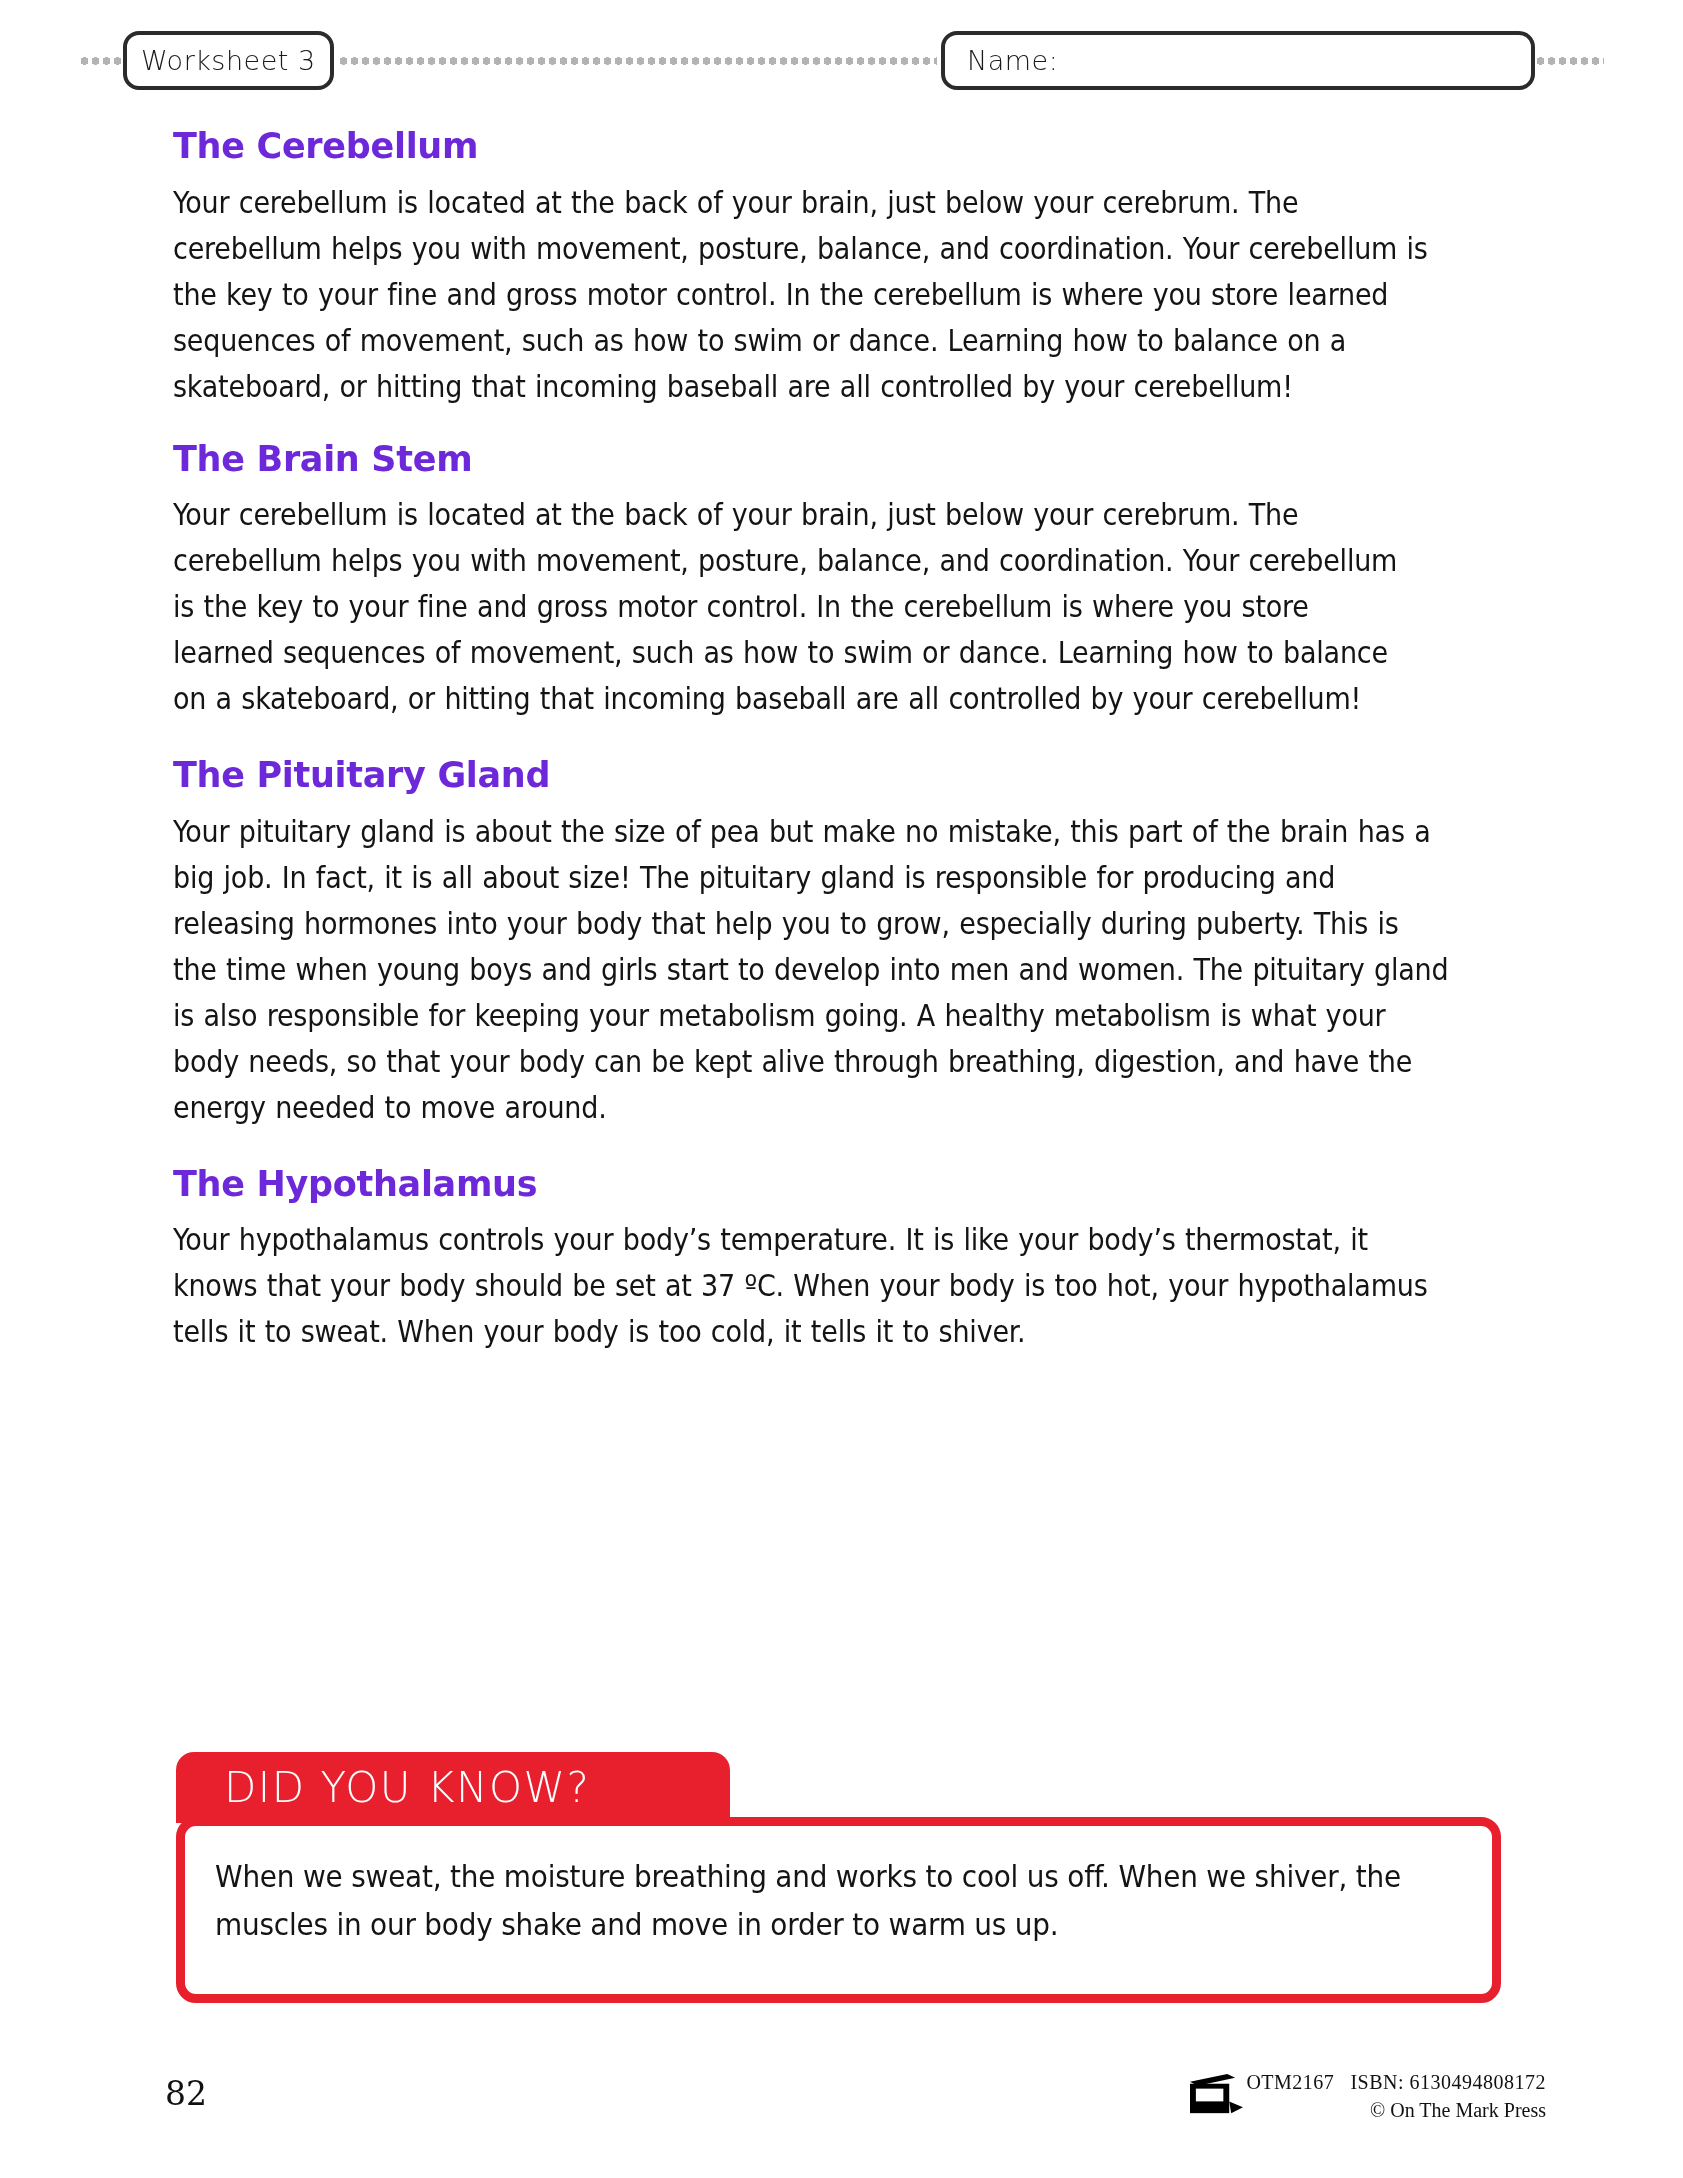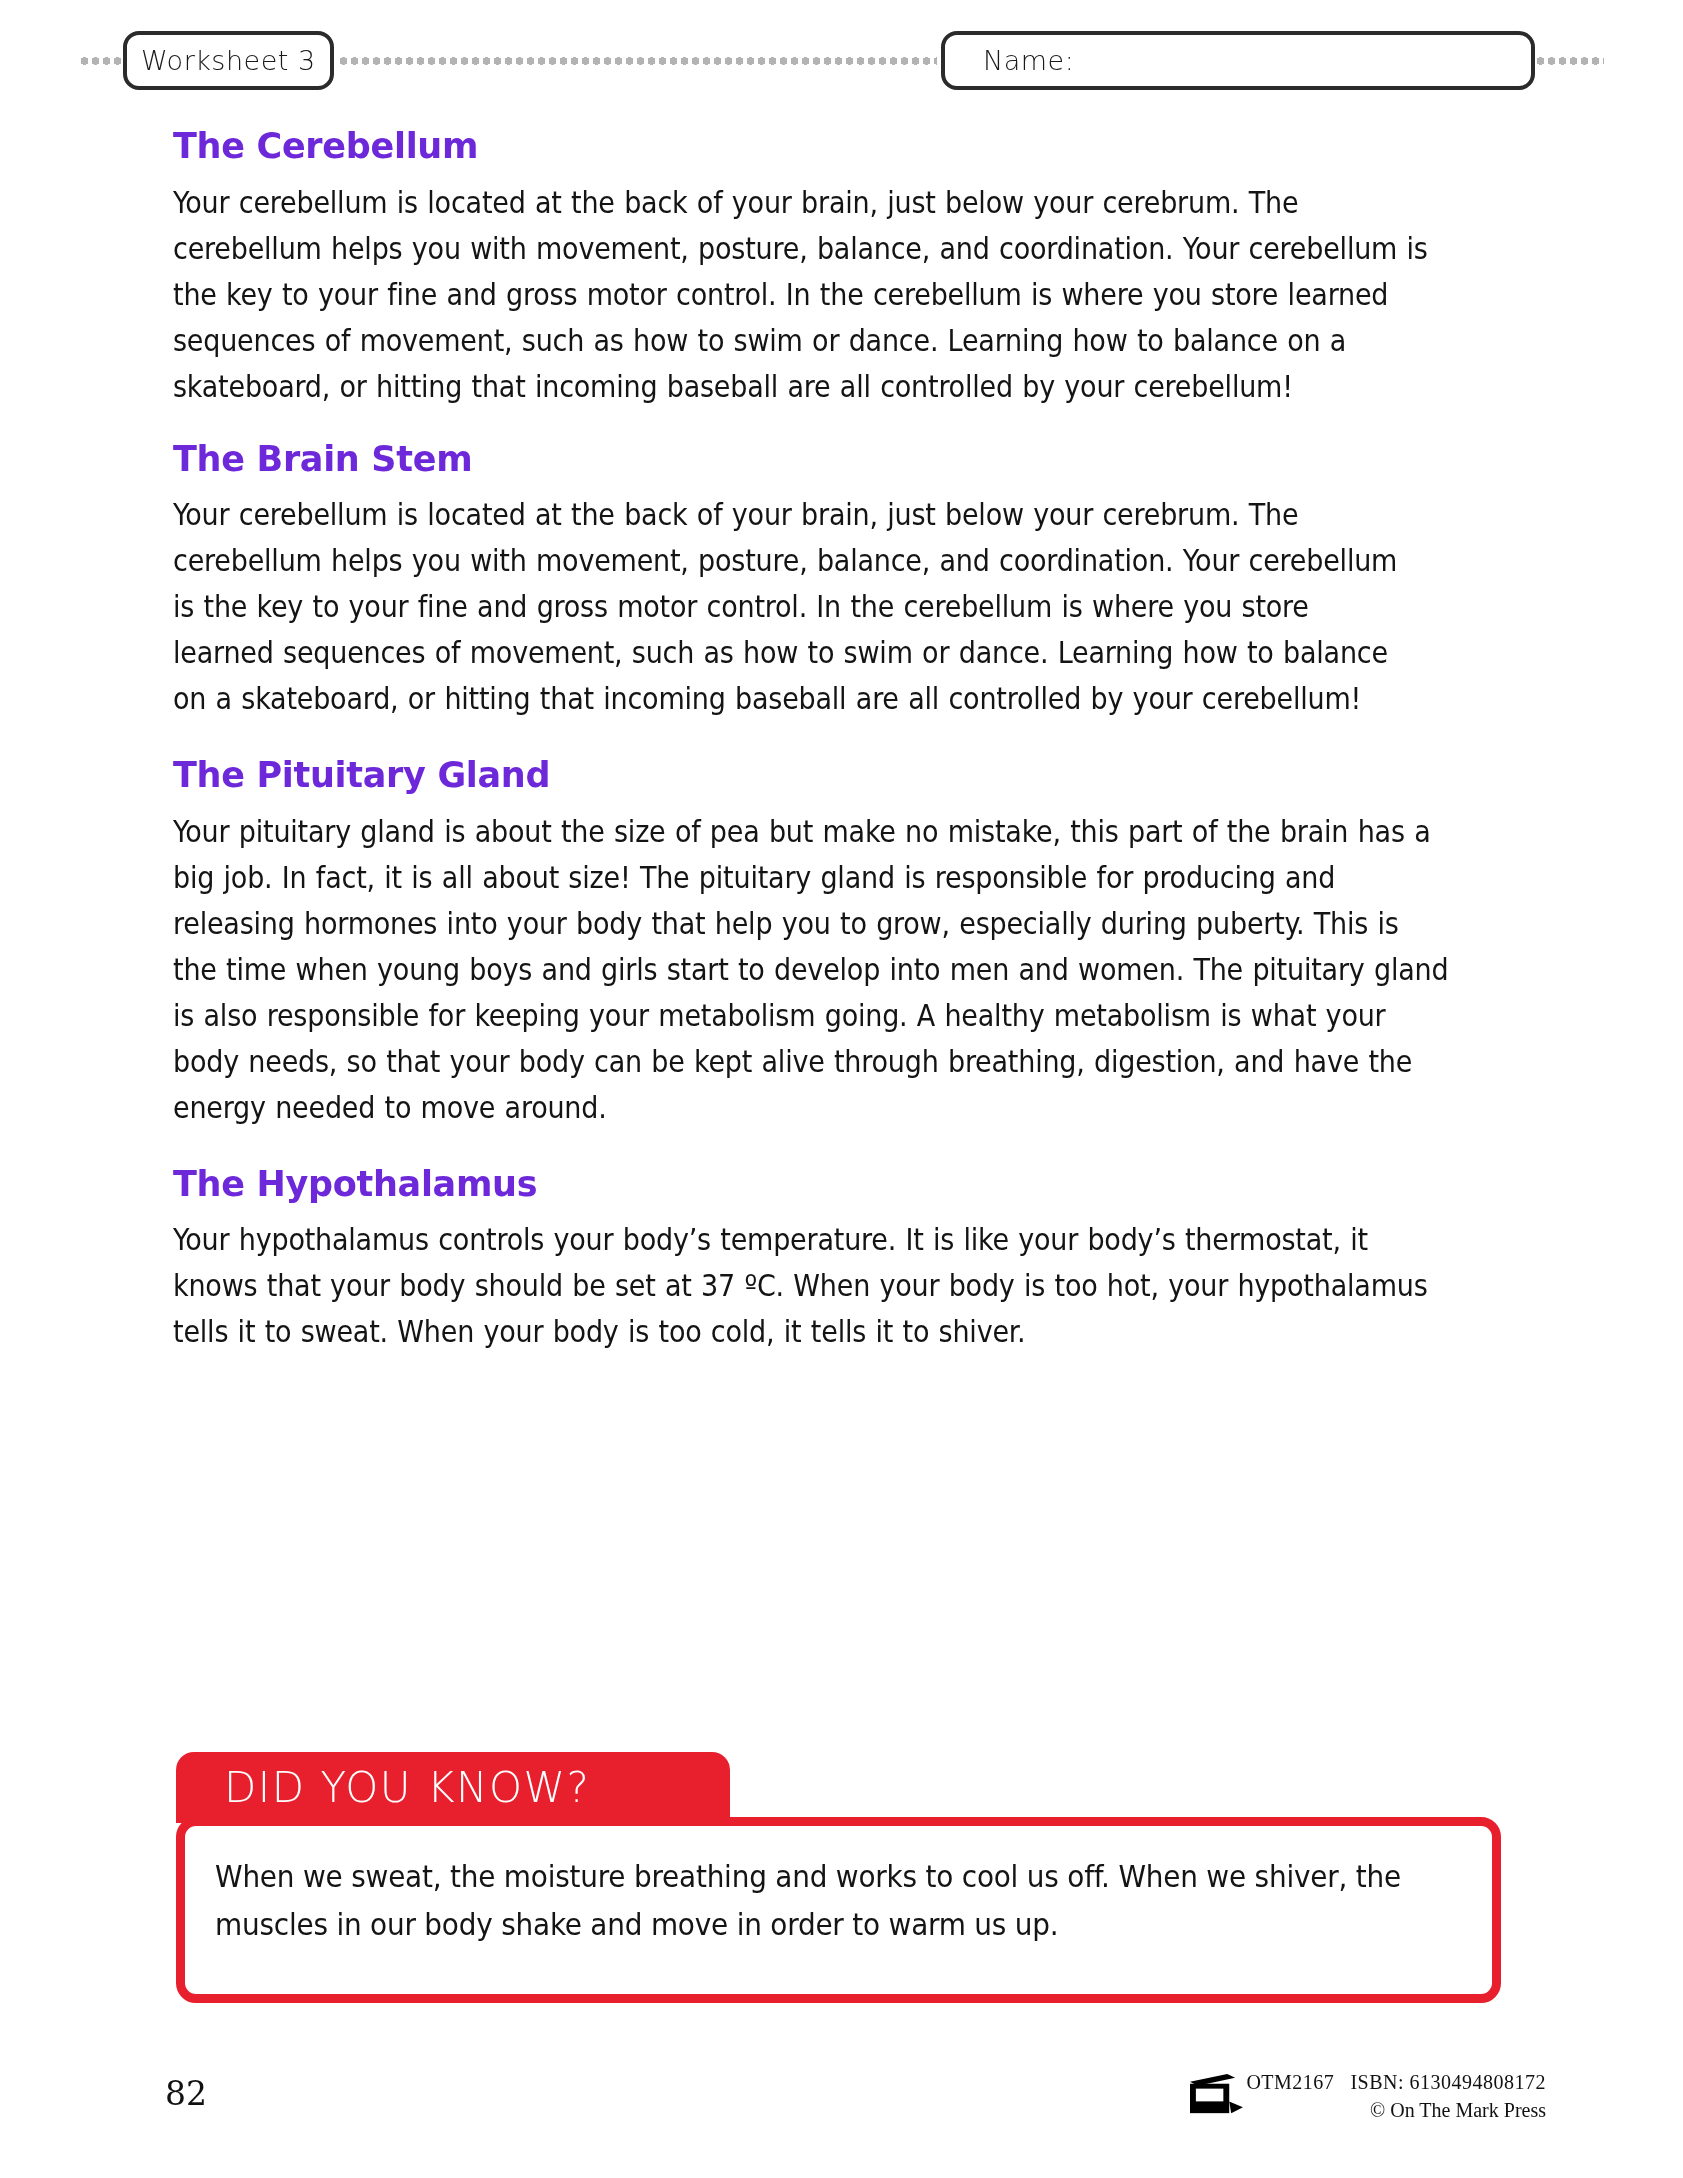--- a/index.html
+++ b/index.html
@@ -63,21 +63,21 @@
     letter-spacing: 0.5px;
     color: #1a1a1a;
     white-space: nowrap;
   }
   .worksheet-box { flex: 0 0 auto; margin-right: 4px; }
   .name-box {
     flex: 0 0 auto;
     width: 594px;
     margin-left: 4px;
     justify-content: flex-start;
-    padding-left: 38px;
+    padding-left: 22px;
   }
 
   
   .content {
     position: absolute;
     left: 173px;
     top: 127px;
     width: 1337px;
   }
 

